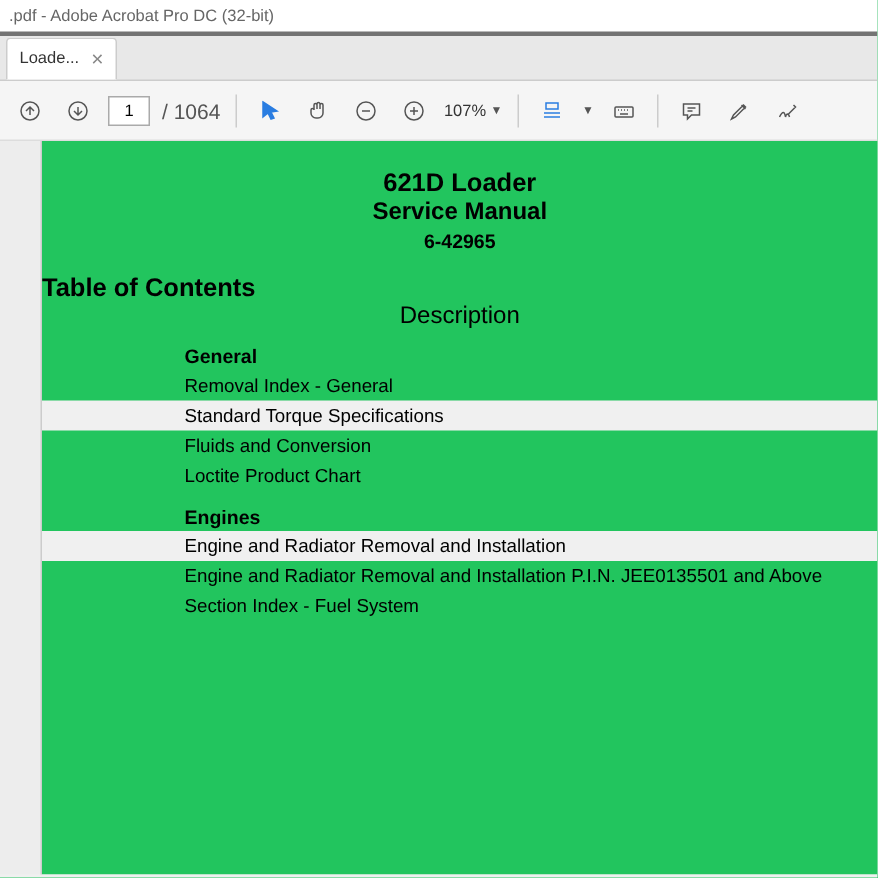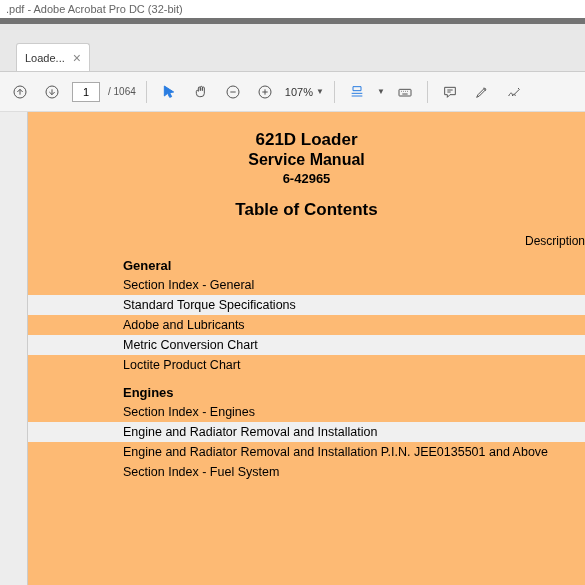--- a/index.html
+++ b/index.html
@@ -1,39 +1,39 @@
 <!DOCTYPE html>
 <html><head>
 <meta charset="utf-8">
 <style>
 *{margin:0;padding:0;box-sizing:border-box}
 body{font-family:"Segoe UI",Arial,sans-serif;font-size:12px;background:#f0f0f0;width:585px;height:585px;overflow:hidden;position:relative}
-.titlebar{height:24px;background:#fff;border-bottom:6px solid #737373;display:flex;align-items:center;padding-left:6px;color:#666;font-size:11px}
-.tabbar{height:48px;background:#e8e8e8;display:flex;align-items:flex-end;padding-left:16px;border-bottom:1px solid #ccc}
+.titlebar{height:24px;background:#fff;border-bottom:3px solid #737373;display:flex;align-items:center;padding-left:6px;color:#666;font-size:11px}
+.tabbar{height:30px;background:#e8e8e8;display:flex;align-items:center;padding-left:4px;border-bottom:1px solid #ccc}
 .tab{background:#fff;height:28px;display:flex;align-items:center;padding:0 8px;border:1px solid #ccc;border-bottom:none;border-radius:3px 3px 0 0;font-size:11px;color:#333;gap:8px}
 .tab-close{color:#888;font-size:14px;line-height:1}
 .toolbar{height:40px;background:#f5f5f5;border-bottom:1px solid #ddd;display:flex;align-items:center;padding:0 8px;gap:8px}
 .tbtn{width:24px;height:24px;display:flex;align-items:center;justify-content:center;color:#555;border-radius:3px}
 .tbtn svg{width:16px;height:16px;fill:none;stroke:currentColor;stroke-width:1.5}
 .pagebox{width:28px;height:20px;text-align:center;border:1px solid #aaa;font-size:11px;background:#fff}
-.pagecount{color:#555;font-size:10px}
+.pagecount{color:#555;font-size:14px}
 .sep{width:1px;height:22px;background:#ccc;margin:0 2px}
 .pointer svg{fill:#2a7de1;stroke:#2a7de1}
 .zoomtxt{font-size:11px;color:#333;display:flex;align-items:center;gap:3px}
 .dd{font-size:8px;color:#555}
 .stamp{color:#2a7de1}
 .workspace{display:flex;height:489px}
 .sidebar{width:28px;background:#ededed;border-right:1px solid #ccc}
 .pagewrap{flex:1;background:#888;overflow:hidden;display:flex;justify-content:center}
-.page{background:#fdba74;width:100%;padding:18px 0 0 0;font-family:Arial,Helvetica,sans-serif;color:#000}
+.page{background:#22c55e;width:100%;padding:18px 0 0 0;font-family:Arial,Helvetica,sans-serif;color:#000}
 .doch1{text-align:center;font-weight:bold;font-size:17px}
 .doch2{text-align:center;font-weight:bold;font-size:16px;margin-top:1px}
 .docnum{text-align:center;font-weight:bold;font-size:13px;margin-top:2px}
-.doctoc{text-align:center;font-weight:bold;font-size:17px;margin-top:14px}
-.desc{text-align:right;font-size:12px;margin-top:14px;margin-bottom:4px;font-weight:normal}
+.doctoc{text-align:left;font-weight:bold;font-size:17px;margin-top:14px}
+.desc{text-align:center;font-size:16px;margin-bottom:4px;font-weight:normal}
 .sectitle{font-weight:bold;font-size:13px;padding:2px 0 2px 95px;margin-top:8px}
 .row{font-size:12.5px;padding:3px 0 3px 95px}
 .alt{background:#f0f0f0}
 </style>
 </head>
 <body>
 
 <div class="titlebar">
   <span>.pdf - Adobe Acrobat Pro DC (32-bit)</span>
 </div>
@@ -123,27 +123,25 @@
   <div class="sidebar"></div>
   <div class="pagewrap">
     <div class="page">
       <div class="doch1">621D Loader</div>
       <div class="doch2">Service Manual</div>
       <div class="docnum">6-42965</div>
       <div class="doctoc">Table of Contents</div>
       <div class="desc">Description</div>
 
       <div class="sectitle">General</div>
-      <div class="row">Section Index - General</div>
+      <div class="row">Removal Index - General</div>
       <div class="row alt">Standard Torque Specifications</div>
-      <div class="row">Adobe and Lubricants</div>
-      <div class="row alt">Metric Conversion Chart</div>
+      <div class="row">Fluids and Conversion</div>
       <div class="row">Loctite Product Chart</div>
 
       <div class="sectitle">Engines</div>
-      <div class="row">Section Index - Engines</div>
       <div class="row alt">Engine and Radiator Removal and Installation</div>
       <div class="row">Engine and Radiator Removal and Installation P.I.N. JEE0135501 and Above</div>
 
       <div class="row">Section Index - Fuel System</div>
     </div>
   </div>
 </div>
 
 </body></html>

